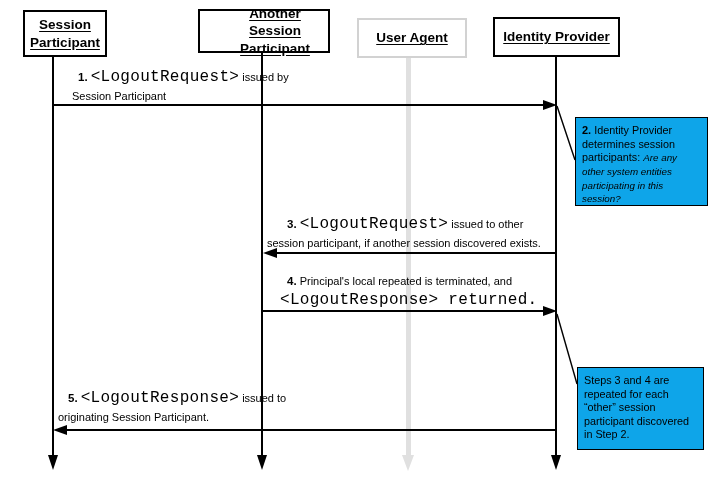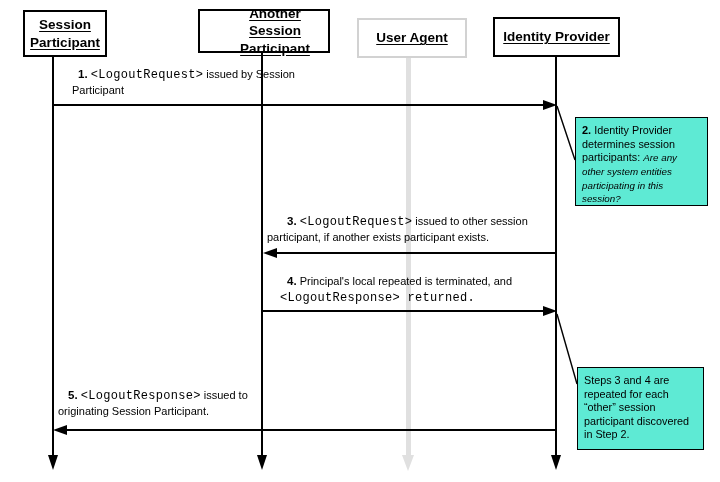--- a/index.html
+++ b/index.html
@@ -39,29 +39,29 @@
   }
   .head-left {
     position:absolute; width:0; height:0;
     border-top:5px solid transparent; border-bottom:5px solid transparent;
     border-right:14px solid #000;
   }
 
   
   .msg-text { position:absolute; font-size:11px; line-height:1.35; }
   .msg-text .num { font-weight:bold; font-size:11.5px; }
-  .mono { font-family:"Liberation Mono", monospace; font-size:12px; letter-spacing:0.3px; }
+  .mono { font-family:"Liberation Mono", monospace; font-size:16px; letter-spacing:0.3px; }
   .t1 { left:72px;  top:67px;  width:240px; text-indent:6px;  }
   .t3 { left:267px; top:214px; width:292px; text-indent:20px; }
   .t4 { left:280px; top:274px; width:286px; text-indent:7px;  }
   .t5 { left:58px;  top:388px; width:236px; text-indent:10px; }
 
   
   .note {
-    position:absolute; box-sizing:border-box; background:#5eead4;
+    position:absolute; box-sizing:border-box; background:#0ea5e9;
     border:1.5px solid #000; font-size:10.8px; line-height:1.26; padding:6px 6px;
   }
   .note .num { font-weight:bold; font-size:11px; }
   .note .q { font-style:italic; font-size:9.8px; }
 
   svg.connectors { position:absolute; left:0; top:0; pointer-events:none; }
 </style>
 </head>
 <body>
 
@@ -92,21 +92,21 @@
 
   <div class="msg-line" style="left:53px; top:104px; width:492px;"></div>
   <div class="head-right" style="left:543px; top:100px;"></div>
   <div class="msg-text t1">
     <span class="num">1.</span><span> </span><span class="mono">&lt;LogoutRequest&gt;</span><span> issued by Session Participant</span>
   </div>
 
   <div class="msg-line" style="left:276px; top:252px; width:280px;"></div>
   <div class="head-left" style="left:263px; top:248px;"></div>
   <div class="msg-text t3">
-    <span class="num">3.</span><span> </span><span class="mono">&lt;LogoutRequest&gt;</span><span> issued to other session participant, if another exists participant exists.</span>
+    <span class="num">3.</span><span> </span><span class="mono">&lt;LogoutRequest&gt;</span><span> issued to other session participant, if another session discovered exists.</span>
   </div>
 
   <div class="msg-line" style="left:262px; top:310px; width:282px;"></div>
   <div class="head-right" style="left:543px; top:306px;"></div>
   <div class="msg-text t4">
     <span class="num">4.</span><span> Principal's local repeated is terminated, and </span><span class="mono">&lt;LogoutResponse&gt; returned.</span><span></span>
   </div>
 
   <div class="msg-line" style="left:66px; top:429px; width:490px;"></div>
   <div class="head-left" style="left:53px; top:425px;"></div>

